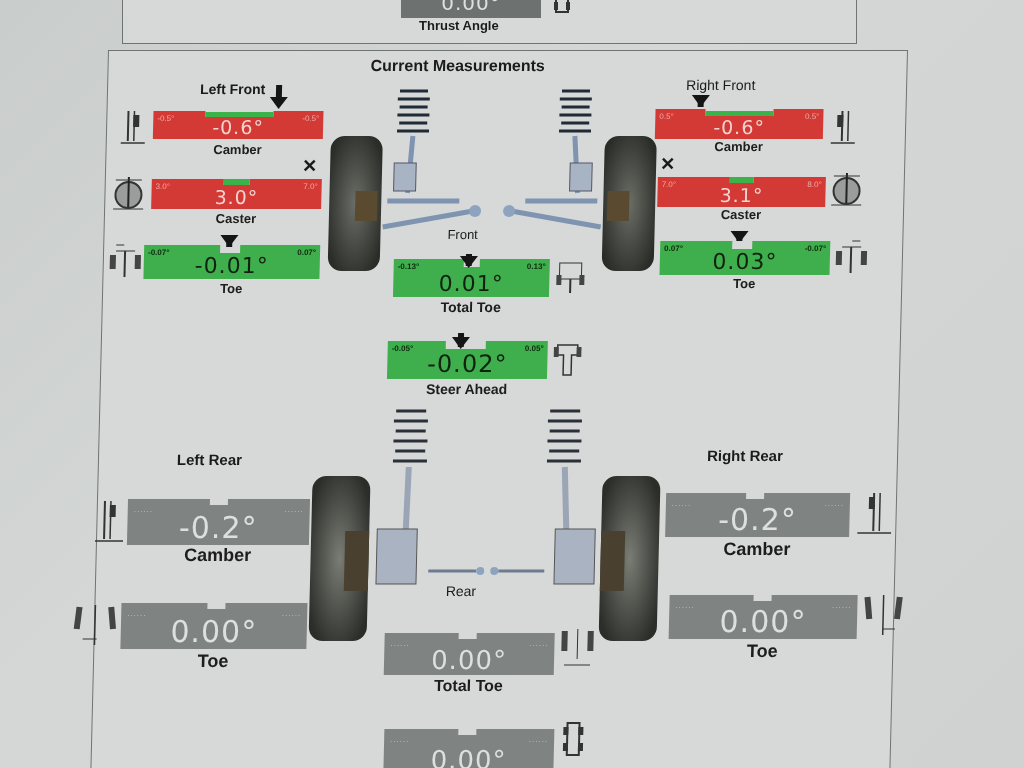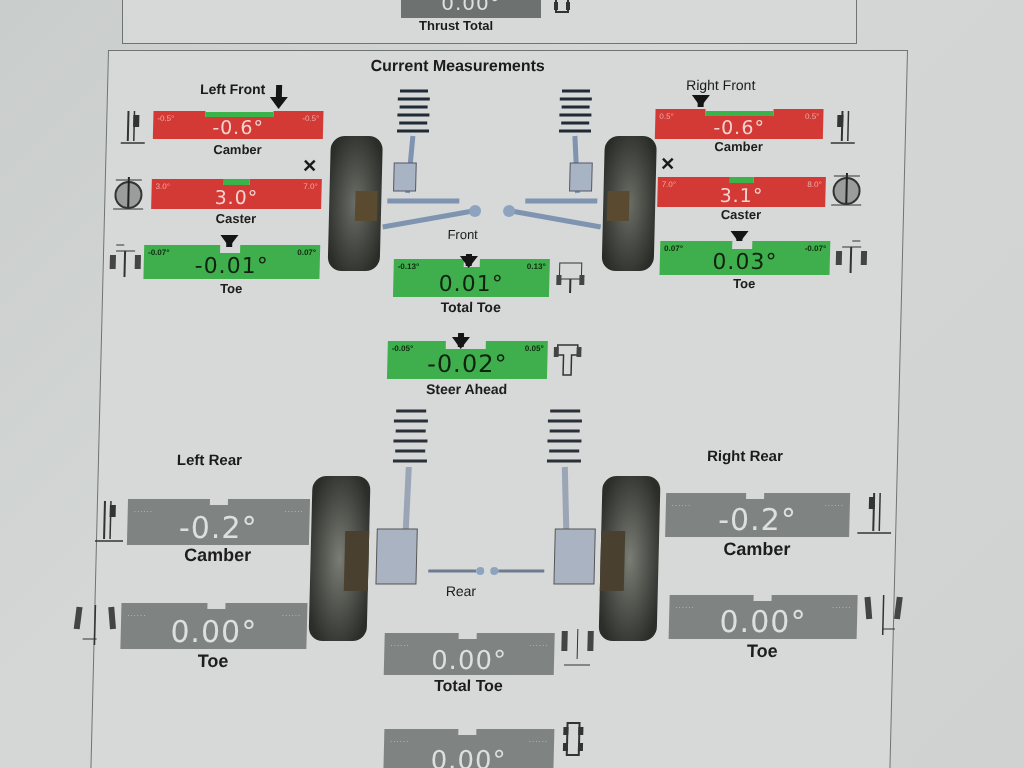--- a/index.html
+++ b/index.html
@@ -57,21 +57,21 @@
     <div class="bar" style="top:0; background:#6d7270;"></div>
     <div class="val" style="font-size:20px; bottom:3px;">0.00°</div>
   </div>
   <svg class="icon" style="left:430px; top:0;" width="18" height="40" viewBox="0 0 18 40">
     <rect x="3" y="2" width="12" height="30" fill="none" stroke="#333" stroke-width="2"></rect>
     <rect x="1" y="6" width="4" height="8" fill="#333"></rect>
       <rect x="13" y="6" width="4" height="8" fill="#333"></rect>
     <rect x="1" y="22" width="4" height="8" fill="#333"></rect>
       <rect x="13" y="22" width="4" height="8" fill="#333"></rect>
   </svg>
-  <div class="title" style="left:296px; top:38px; font-size:13px;">Thrust Total</div>
+  <div class="title" style="left:296px; top:38px; font-size:13px;">Thrust Angle</div>
 </div>
 
 <div class="panel" id="main-panel">
 
   <div class="title" style="left:262px; top:6px; font-size:16px;">Current Measurements</div>
 
   <div class="title" style="left:92px; top:30px; font-size:14px;">Left Front</div>
 
   <svg class="icon" style="left:12px; top:56px;" width="28" height="40" viewBox="0 0 28 40">
     <line x1="9" y1="4" x2="9" y2="34" stroke="#333" stroke-width="2"></line>

